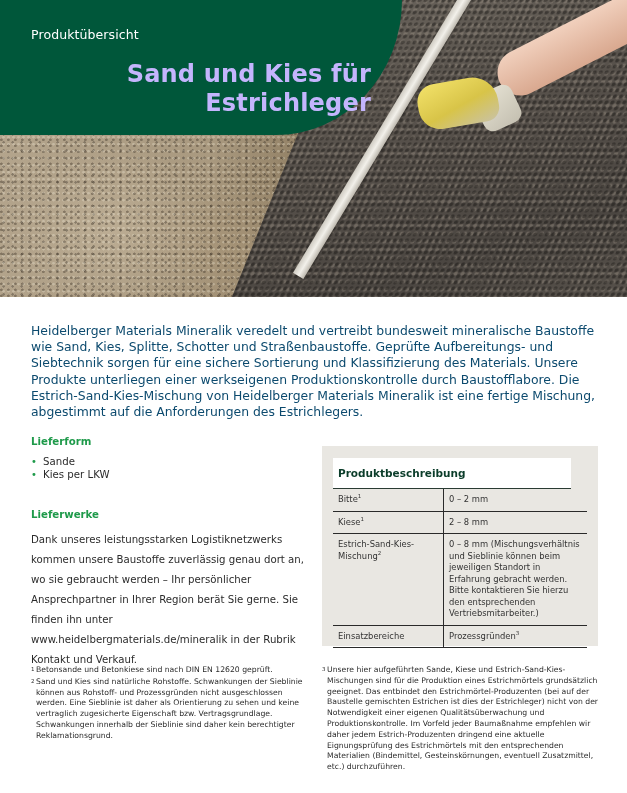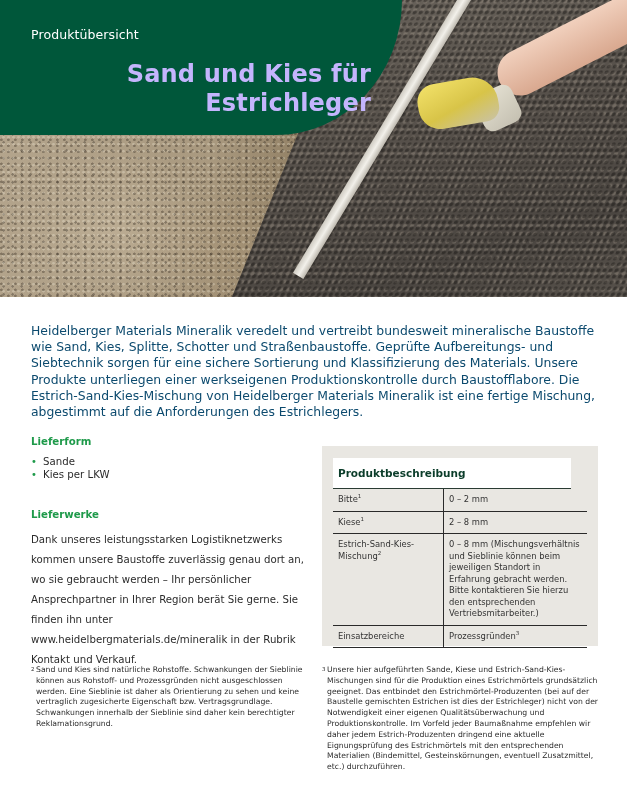--- a/index.html
+++ b/index.html
@@ -188,20 +188,23 @@
     <tr>
       <td class="label"><span>Einsatzbereiche</span></td>
       <td><span>Prozessgründen</span><sup>3</sup></td>
     </tr>
   </tbody>
     </table>
 </div>
 
 <div class="footnotes-left">
   <div class="fn">
+    <sup>1</sup><span>Betonsande und Betonkiese sind nach DIN EN 12620 geprüft.</span>
+  </div>
+  <div class="fn">
     <sup>2</sup><span>Sand und Kies sind natürliche Rohstoffe. Schwankungen der Sieblinie können aus Rohstoff- und Prozessgründen nicht ausgeschlossen werden. Eine Sieblinie ist daher als Orientierung zu sehen und keine vertraglich zugesicherte Eigenschaft bzw. Vertragsgrundlage. Schwankungen innerhalb der Sieblinie sind daher kein berechtigter Reklamationsgrund.</span>
   </div>
 </div>
 <div class="footnotes-right">
   <div class="fn">
     <sup>3</sup><span>Unsere hier aufgeführten Sande, Kiese und Estrich-Sand-Kies-Mischungen sind für die Produktion eines Estrichmörtels grundsätzlich geeignet. Das entbindet den Estrichmörtel-Produzenten (bei auf der Baustelle gemischten Estrichen ist dies der Estrichleger) nicht von der Notwendigkeit einer eigenen Qualitätsüberwachung und Produktionskontrolle. Im Vorfeld jeder Baumaßnahme empfehlen wir daher jedem Estrich-Produzenten dringend eine aktuelle Eignungsprüfung des Estrichmörtels mit den entsprechenden Materialien (Bindemittel, Gesteinskörnungen, eventuell Zusatzmittel, etc.) durchzuführen.</span>
   </div>
 </div>
 
 </body></html>

